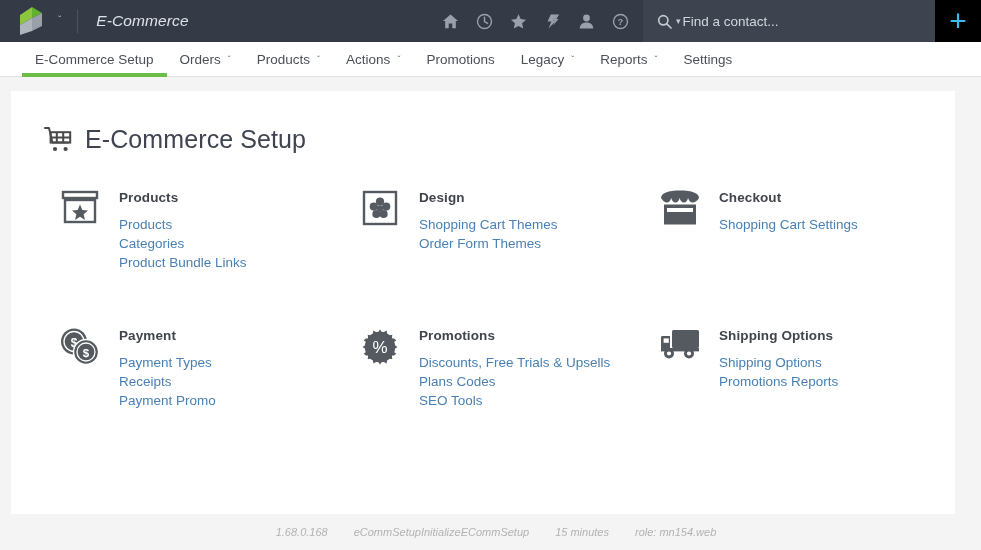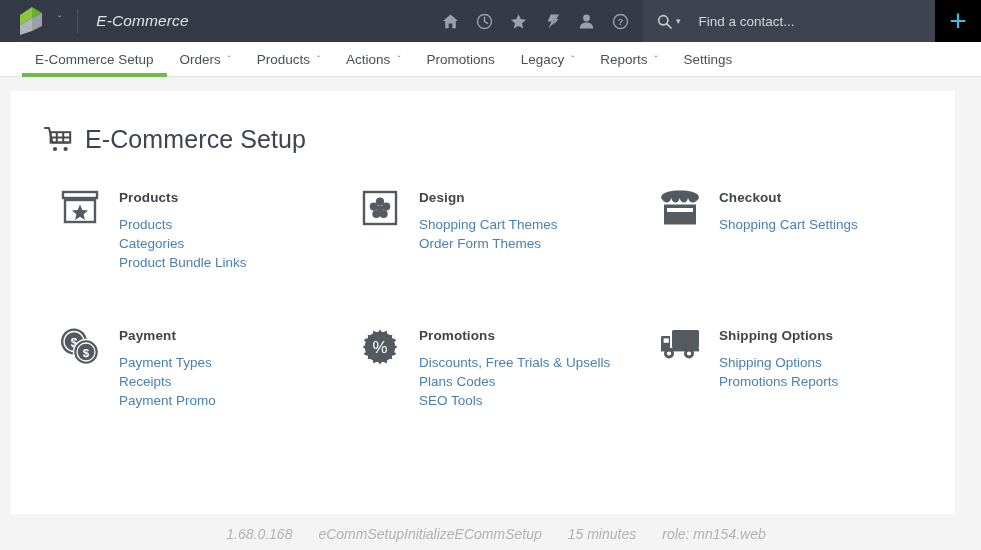--- a/index.html
+++ b/index.html
@@ -83,21 +83,20 @@
     margin-left: 4px;
     line-height: 1;
   }
   .search-input {
     background: transparent;
     border: 0;
     outline: none;
     color: #fdba74;
     font-family: "Liberation Sans", sans-serif;
     font-size: 13.5px;
-    margin-left: 16px;
     width: 100%;
   }
   .search-input::placeholder { color: #d2d6dc; opacity: 1; }
 
   .addbtn {
     width: 46px;
     background: #000000;
     display: flex;
     align-items: center;
     justify-content: center;
@@ -204,21 +203,21 @@
     white-space: nowrap;
     cursor: pointer;
   }
 
   
   .footer {
     display: flex;
     justify-content: center;
     gap: 26px;
     padding-top: 12px;
-    font-size: 14px;
+    font-size: 11px;
     color: #b2b2b2;
     font-style: italic;
   }
 </style>
 </head>
 <body>
 
 <div class="topbar">
 
   <div class="brand">

